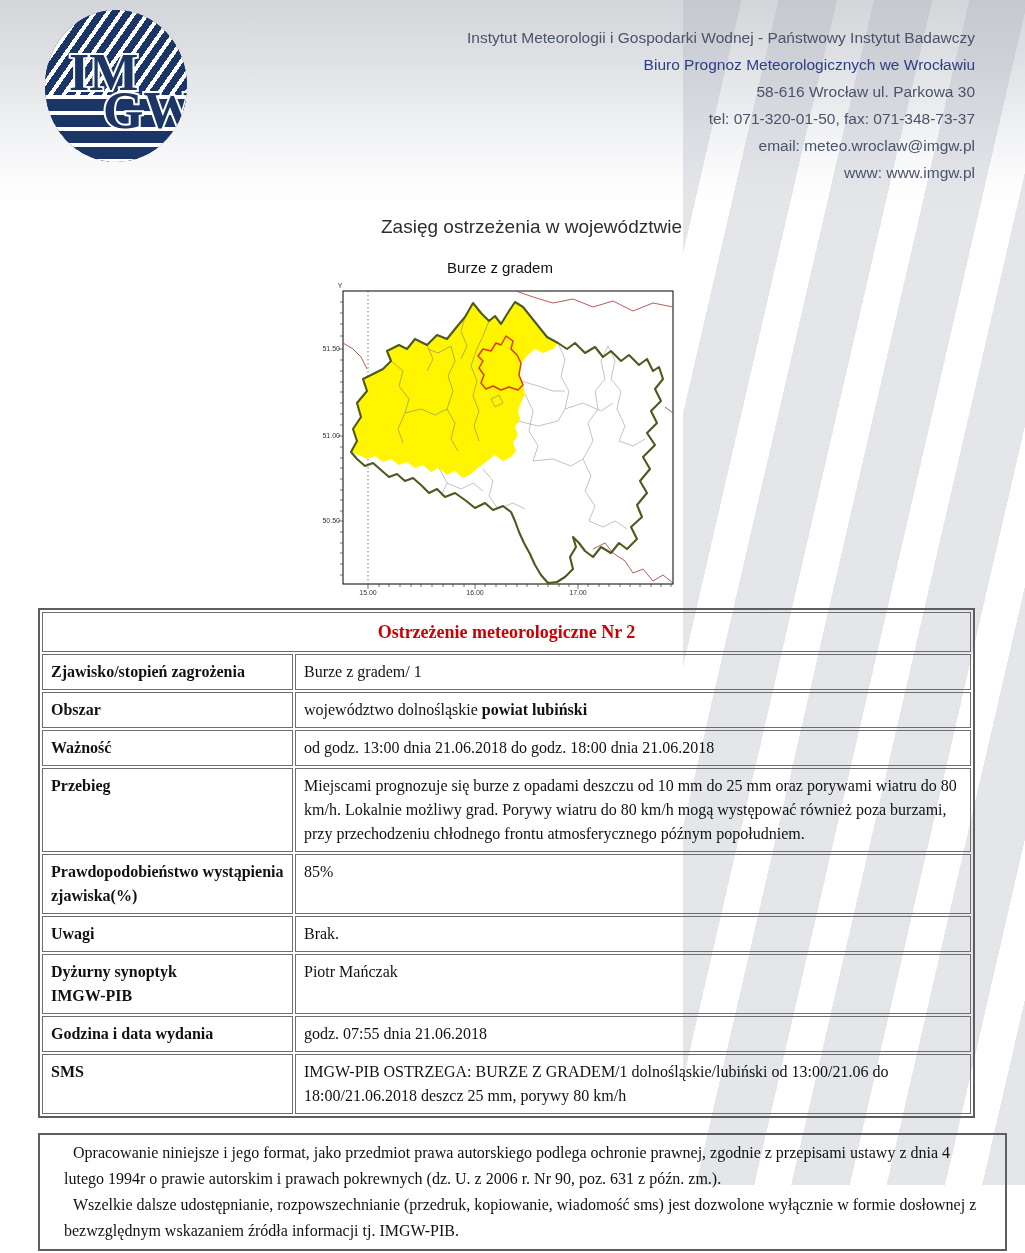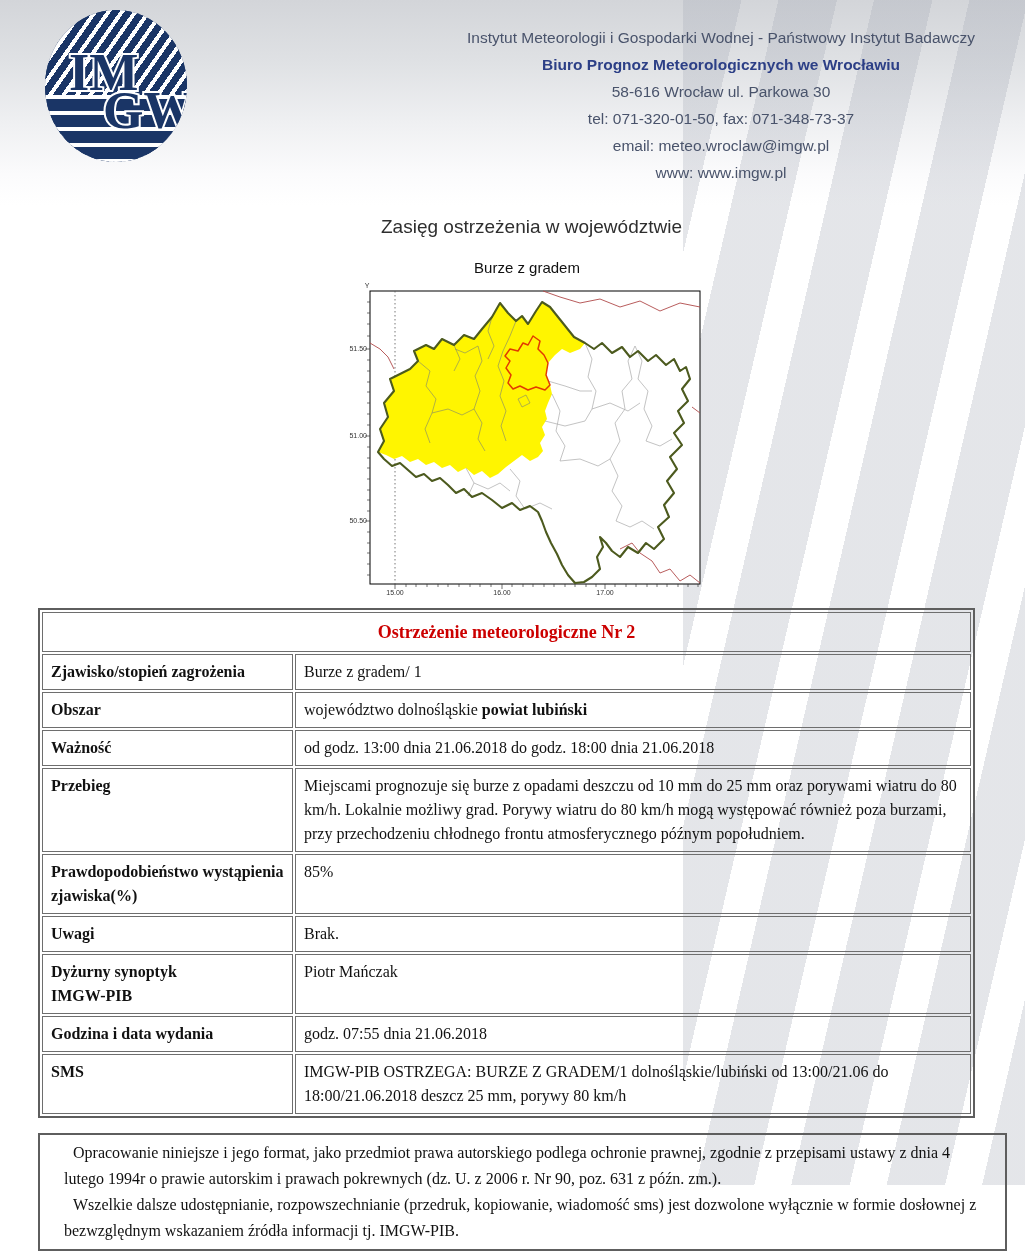--- a/index.html
+++ b/index.html
@@ -19,27 +19,27 @@
   .logo{position:absolute;left:45px;top:10px;width:142px;height:152px;border-radius:50%;
     background:#1a3566;overflow:hidden;}
   .logo-diag{position:absolute;inset:0;
     background:repeating-linear-gradient(125deg,#1a3566 0 7px,#ffffff 7px 11px);}
   .logo-horiz{position:absolute;left:0;right:0;bottom:0;height:44%;
     background:repeating-linear-gradient(180deg,#ffffff 0 4px,#1a3566 4px 16px);}
   .logo-letters{position:absolute;left:0;top:0;}
   .logo-letters text{font-family:"Liberation Serif",serif;font-weight:bold;
     fill:#1a3566;stroke:#ffffff;stroke-width:4px;paint-order:stroke;}
   
-  .contact{position:absolute;top:24px;right:50px;text-align:center;color:#49536b;
+  .contact{position:absolute;top:24px;right:50px;text-align:right;color:#49536b;
     font-size:15.5px;line-height:27px;}
-  .contact .bureau{color:#2c3f86;font-weight:bold;}
+  .contact .bureau{color:#2c3f86;font-weight:normal;}
   
   .section-title{position:absolute;left:0;top:216px;width:1025px;text-align:center;
     transform:translateX(19px);font-size:19px;color:#2e2e2e;}
-  .map-wrap{position:absolute;left:349px;top:259px;width:356px;}
+  .map-wrap{position:absolute;left:322px;top:259px;width:356px;}
   .map-title{width:356px;text-align:center;font-size:15px;color:#111;margin-bottom:2px;}
   .map-svg{display:block;}
   
   .warn-table{
     position:absolute;left:38px;top:608px;width:937px;
     border-collapse:separate;border-spacing:2px;
     border:2px solid #5e5e5e;background:transparent;
     font-family:"Liberation Serif",serif;font-size:16px;color:#111;
   }
   .warn-table td{border:1px solid #6e6e6e;padding:5px 8px;vertical-align:top;

